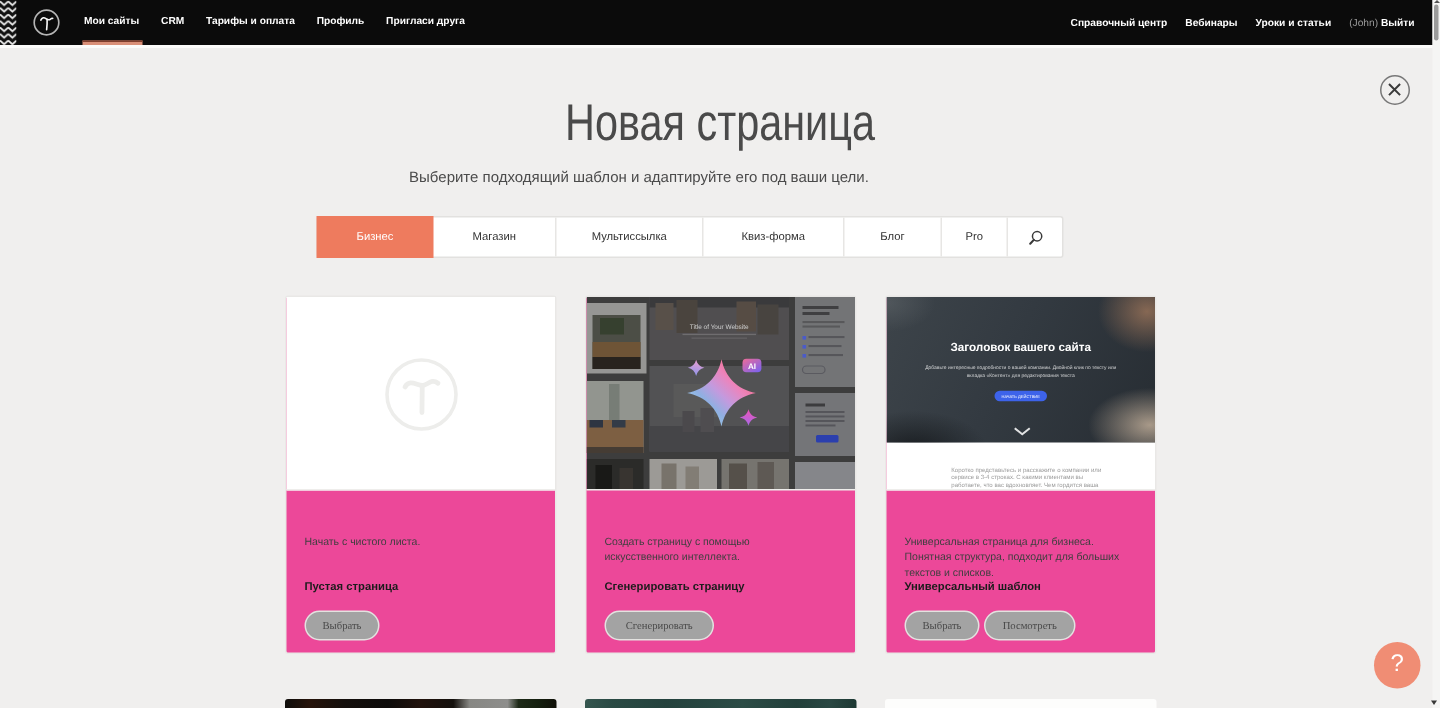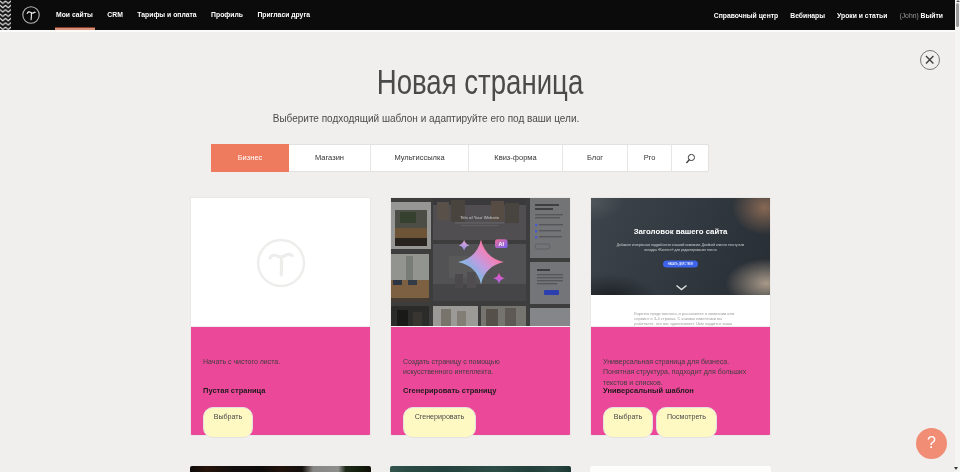--- a/index.html
+++ b/index.html
@@ -35,21 +35,21 @@
 .tab:last-child { border-right:none; }
 .tab.on { background:#ee7b5e; color:#fff; margin:-1px 0 -1px -1px; height:28px; line-height:28px; border-right:none; }
 .tab.srch { display:flex; align-items:center; justify-content:center; }
 
 
 .card { position:absolute; top:197px; width:181px; height:239px; background:#ec4899; border:1px solid #e9e8e6; border-radius:2px; }
 .c1 { left:190px; } .c2 { left:390px; } .c3 { left:590px; }
 .cimg { position:absolute; left:0; top:0; width:179px; height:129px; border-bottom:1px solid #eeedeb; overflow:hidden; }
 .ctitle { position:absolute; top:342.4px; font-size:7.5px; font-weight:bold; line-height:8px; color:#1c1c1c; white-space:nowrap;margin-top:45px; }
 .cdesc { position:absolute; top:356.8px; font-size:7px; line-height:10.4px; color:#3f3f3f; }
-.btn { position:absolute; height:31px; border:1px solid #e3e2e0; border-radius:10px; background:#fef9c3; color:#4a4a4a; font-size:7.1px; line-height:18px; text-align:center; }
+.btn { position:absolute; height:20px; border:1px solid #e3e2e0; border-radius:10px; background:#a3a3a3; color:#4a4a4a; font-size:7.1px; line-height:18px; text-align:center;font-family:Liberation Serif, serif; }
 .abs { position:absolute; }
 
 
 .r2 { position:absolute; top:466px; width:181px; height:6px; border-radius:2px 2px 0 0; }
 
 
 .help { position:absolute; left:916px; top:428px; width:31px; height:31px; border-radius:50%; background:#f08d74; color:#fff; text-align:center; font-size:16px; line-height:30px; }
 </style>
 </head>
 <body>

